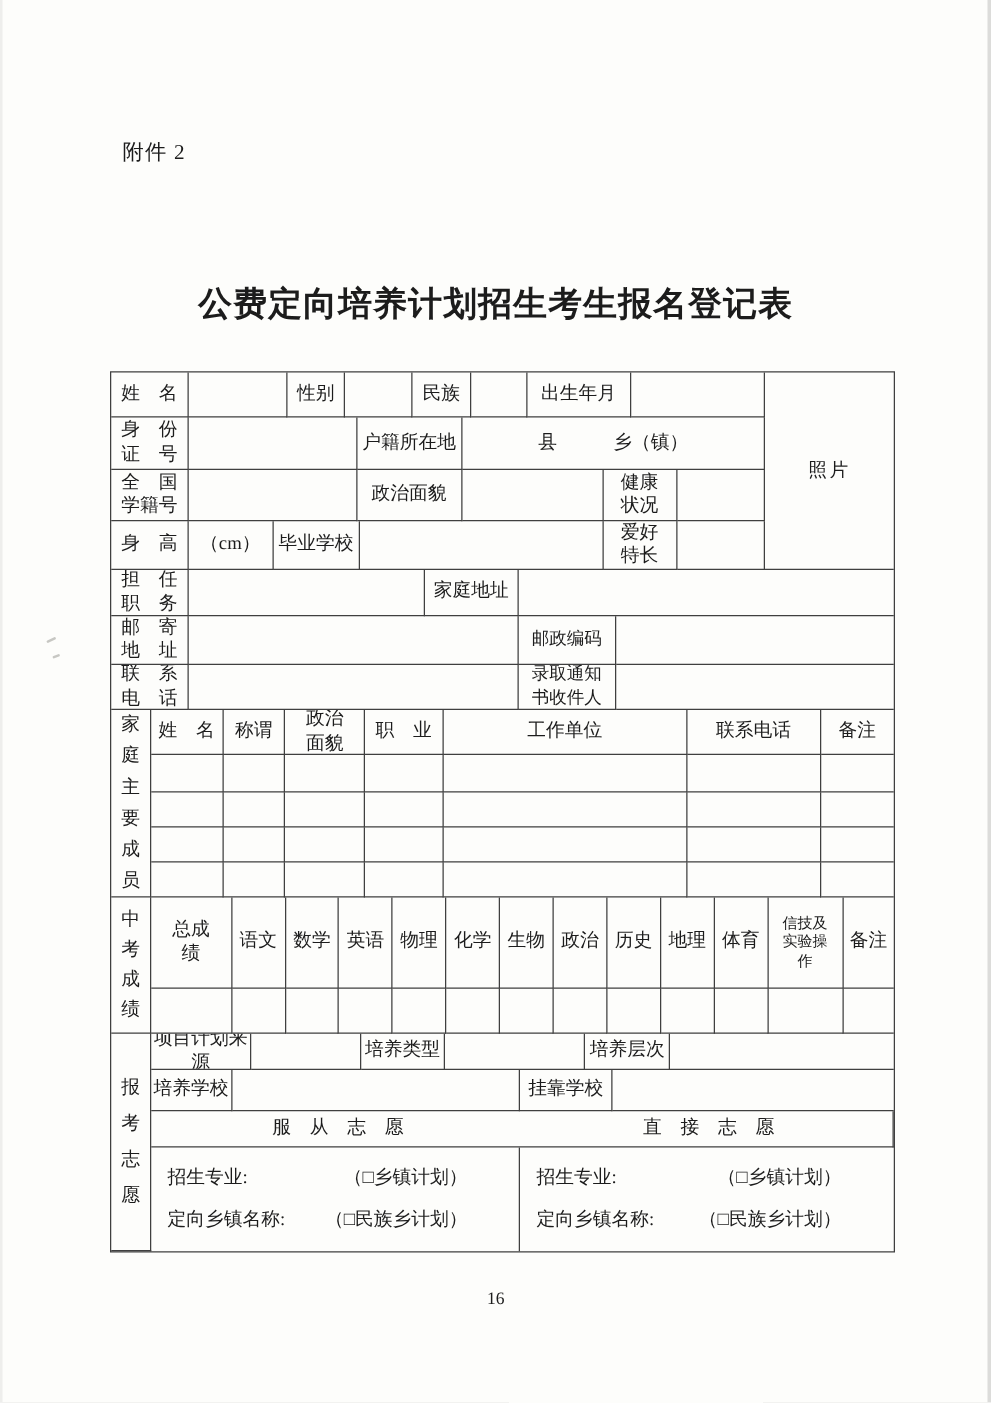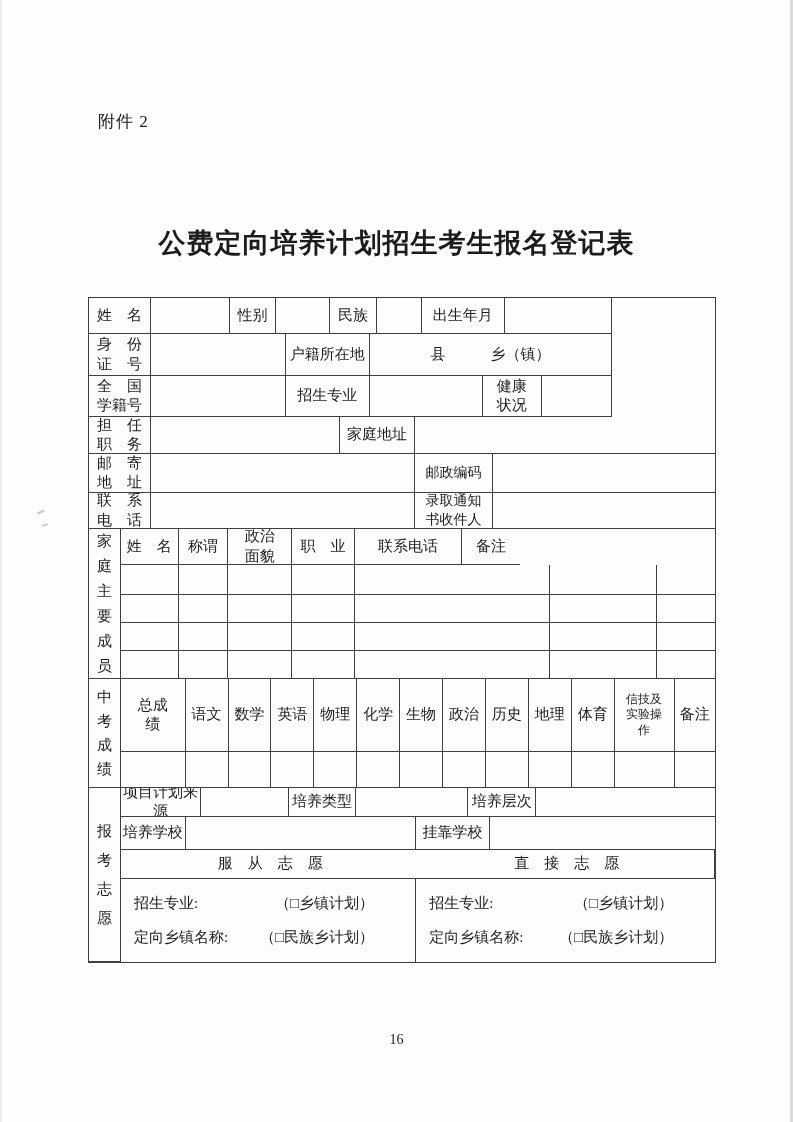--- a/index.html
+++ b/index.html
@@ -53,20 +53,21 @@
   <div class="edge-r"></div>
   <div class="mark" style="left:37px; top:511px; width:8px; height:2px; transform:rotate(-25deg);"></div>
   <div class="mark" style="left:42px; top:524px; width:6px; height:2px; transform:rotate(-20deg);"></div>
 
   <div class="attach">附件 2</div>
   <div class="title t2">公费定向培养计划招生考生报名登记表</div>
 
   <div class="tbl">
 
     <div class="sec1">
+      <div class="photo">照片</div>
 
       <div class="row" style="height:36px">
         <div class="c" style="width:9.9%">姓　名</div>
         <div class="c" style="width:12.7%"></div>
         <div class="c" style="width:7.2%">性别</div>
         <div class="c" style="width:8.7%"></div>
         <div class="c" style="width:7.5%">民族</div>
         <div class="c" style="width:7.2%"></div>
         <div class="c" style="width:13.2%">出生年月</div>
         <div class="c" style="width:17.15%"></div>
@@ -77,27 +78,36 @@
 证　号</div>
         <div class="c" style="width:21.5%"></div>
         <div class="c" style="width:13.5%">户籍所在地</div>
         <div class="c" style="width:38.65%">县　　　乡（镇）</div>
       </div>
 
       <div class="row" style="height:41px">
         <div class="c" style="width:9.9%">全　国
 学籍号</div>
         <div class="c" style="width:21.5%"></div>
-        <div class="c" style="width:13.5%">招生专业</div>
+        <div class="c" style="width:13.5%">政治面貌</div>
         <div class="c" style="width:18%"></div>
         <div class="c" style="width:9.4%">健康
 状况</div>
         <div class="c" style="width:11.25%"></div>
       </div>
 
+      <div class="row" style="height:39px">
+        <div class="c" style="width:9.9%">身　高</div>
+        <div class="c" style="width:10.8%">（cm）</div>
+        <div class="c" style="width:11.1%">毕业学校</div>
+        <div class="c" style="width:31.1%"></div>
+        <div class="c" style="width:9.4%">爱好
+特长</div>
+        <div class="c" style="width:11.25%"></div>
+      </div>
 
       <div class="row" style="height:37px">
         <div class="c" style="width:9.9%">担　任
 职　务</div>
         <div class="c" style="width:30.2%"></div>
         <div class="c" style="width:12%">家庭地址</div>
         <div class="c noR" style="width:47.9%"></div>
       </div>
 
       <div class="row" style="height:39px">
@@ -125,20 +135,21 @@
 要
 成
 员</div>
       <div class="secbody">
         <div class="row" style="height:36px">
           <div class="c" style="width:9.7%">姓　名</div>
           <div class="c" style="width:8.4%">称谓</div>
           <div class="c" style="width:10.7%">政治
 面貌</div>
           <div class="c" style="width:10.6%">职　业</div>
+          <div class="c" style="width:32.8%">工作单位</div>
           <div class="c" style="width:18.0%">联系电话</div>
           <div class="c noR" style="width:9.8%">备注</div>
         </div>
         <div id="family-blank-rows">
             <div class="row" style="height: 30px;">
               <div class="c" style="width: 9.7%;"></div>
               <div class="c" style="width: 8.4%;"></div>
               <div class="c" style="width: 10.7%;"></div>
               <div class="c" style="width: 10.6%;"></div>
               <div class="c" style="width: 32.8%;"></div>

